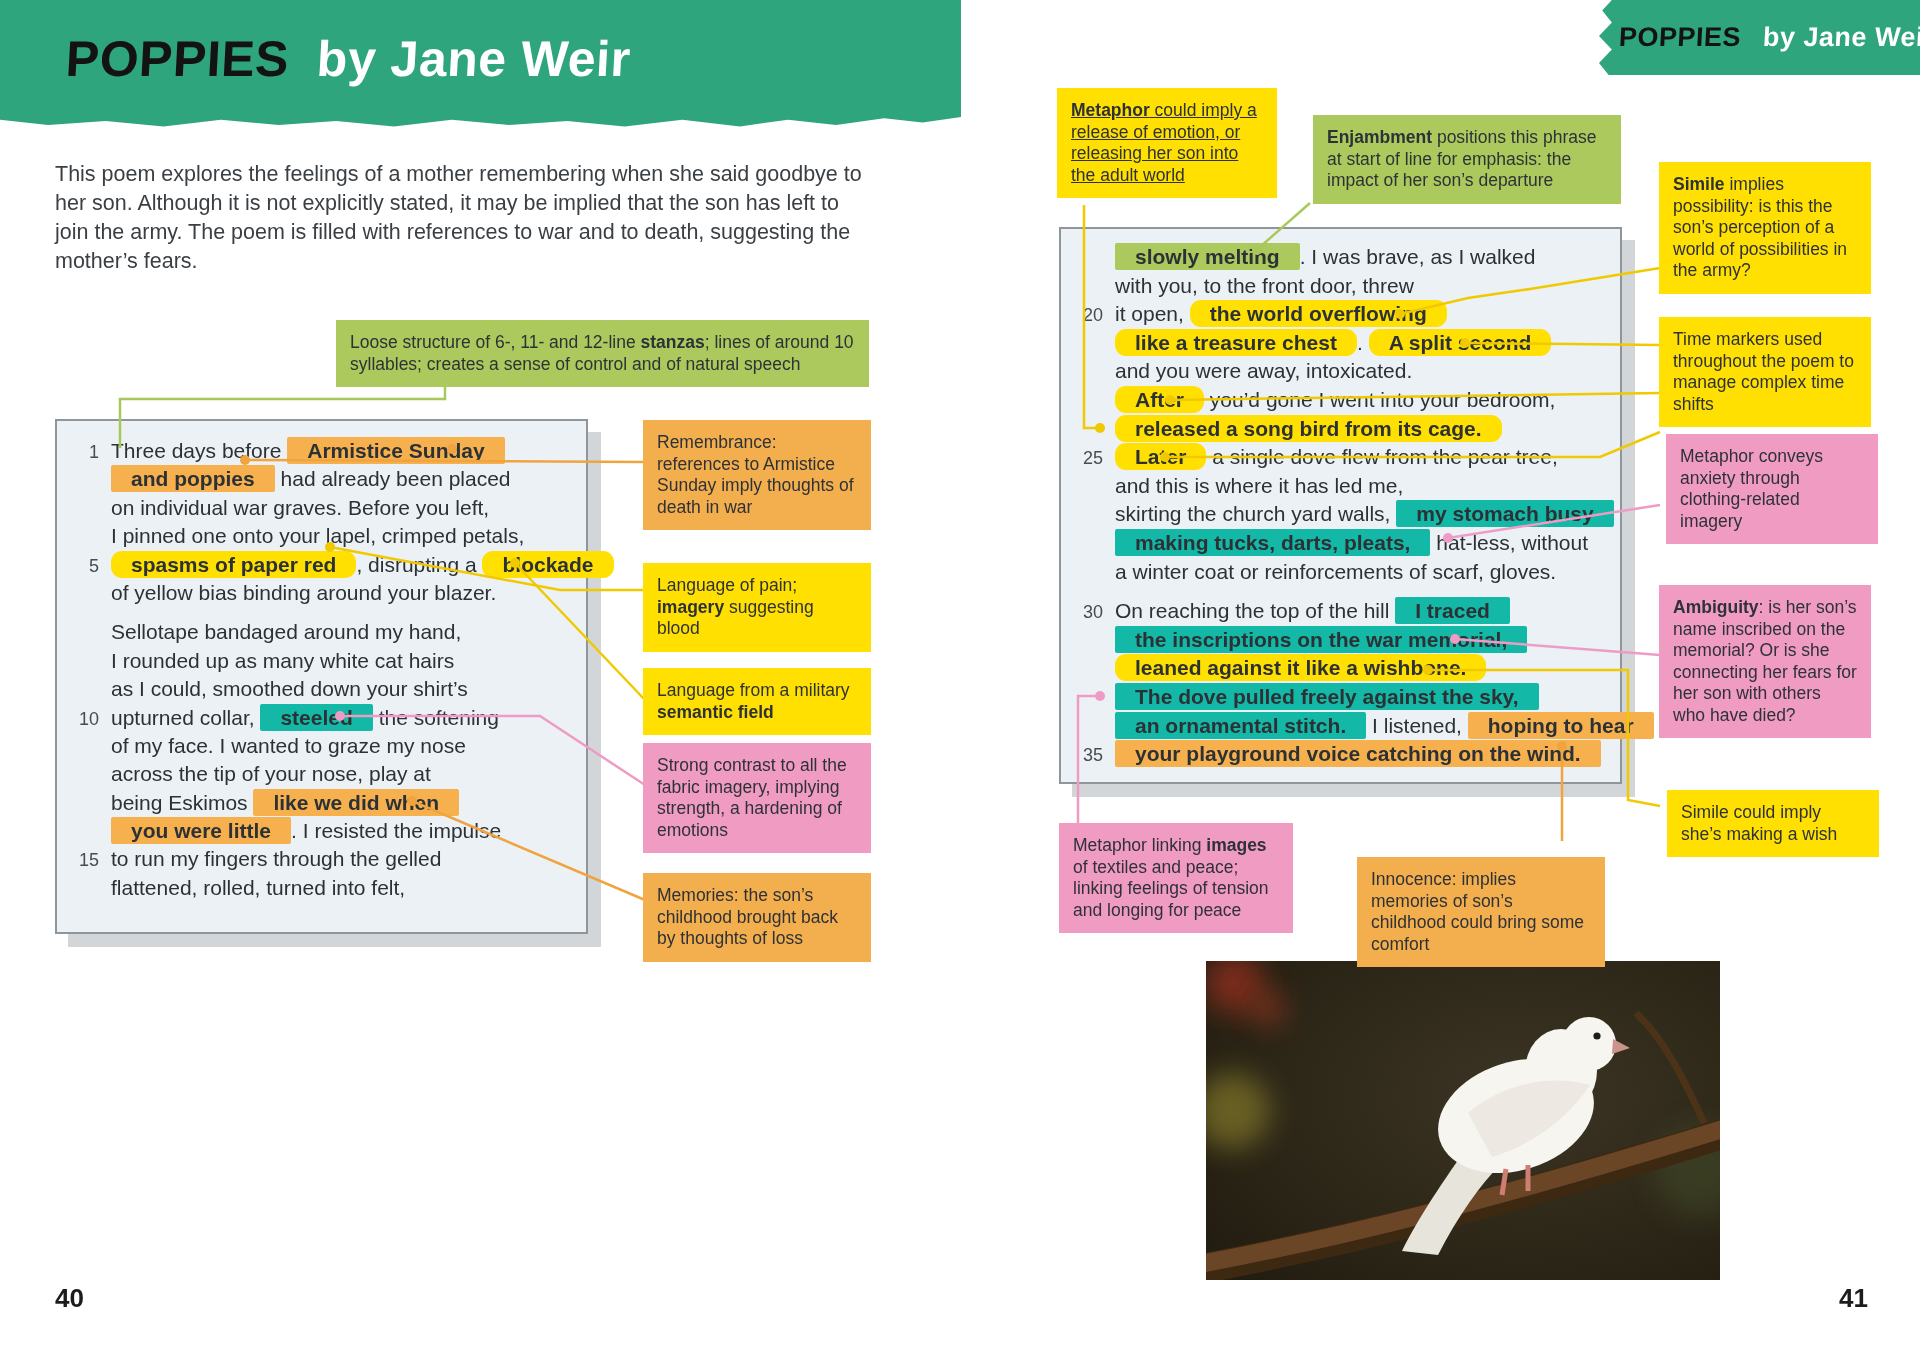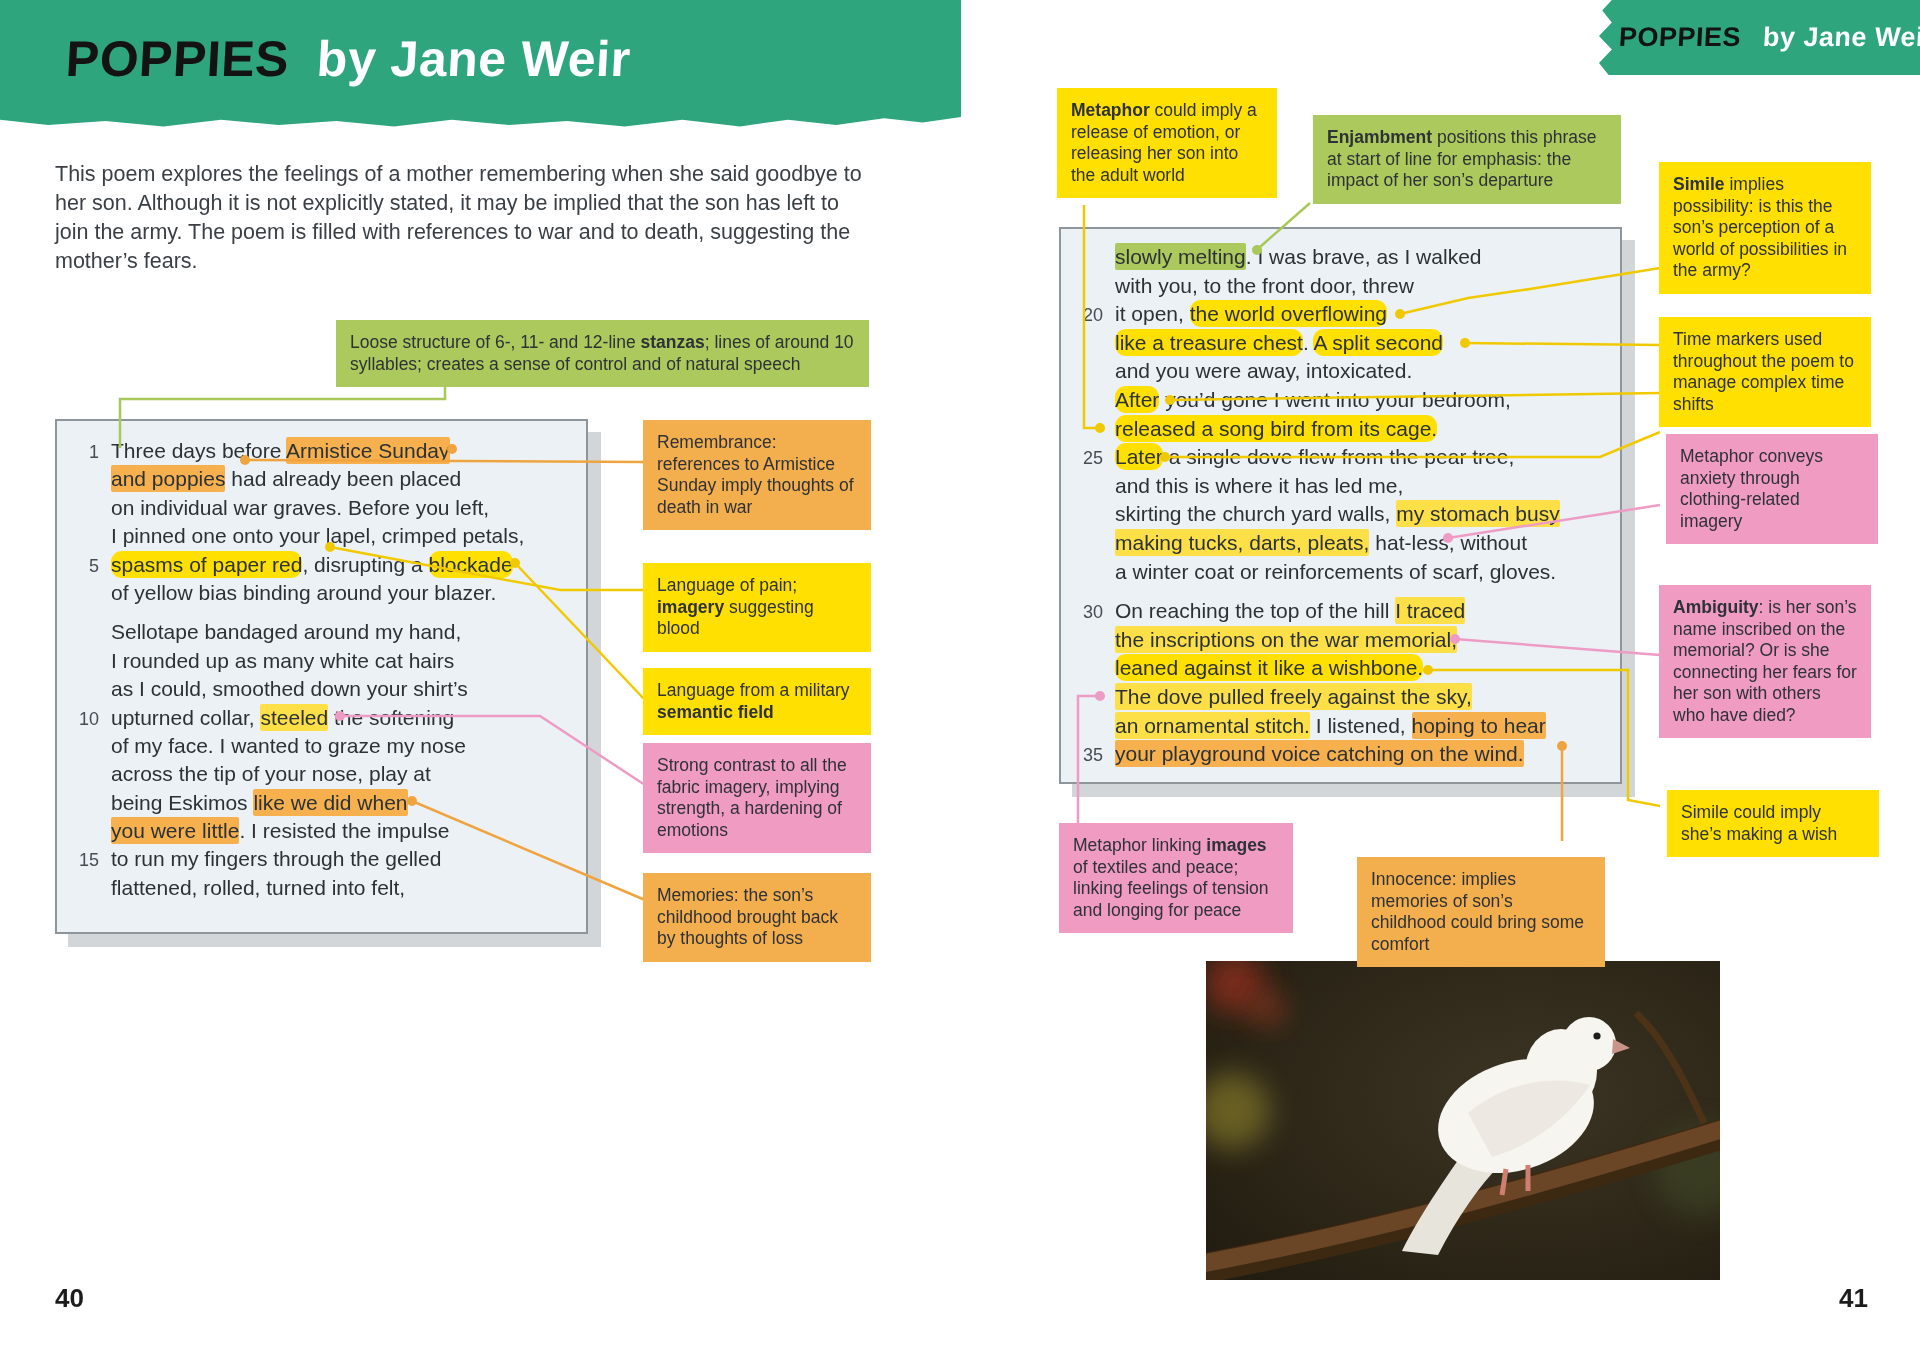--- a/index.html
+++ b/index.html
@@ -27,24 +27,24 @@
   
   .poembox{position:absolute;background:#ECF1F6;border:2px solid #8e959b;
            box-shadow:13px 13px 0 0 #d3d6d8;z-index:1;box-sizing:border-box;}
   #poembox-left{left:55px;top:419px;width:533px;height:515px;padding:16px 0 0 16px;}
   #poembox-right{left:1059px;top:227px;width:563px;height:557px;padding:14px 0 0 16px;}
   .pline{white-space:nowrap;font-size:21px;color:#2c3136;}
   #poembox-left .pline{height:28.4px;line-height:28.4px;}
   #poembox-right .pline{height:28.6px;line-height:28.6px;}
   .pline.gap{margin-top:11px;}
   .lnum{display:inline-block;width:26px;margin-right:12px;text-align:right;font-size:18px;color:#464c52;}
-  .hl{padding:2px 0;border-radius:2px;}
+  .hl{padding:2px 20px;border-radius:2px;font-weight:bold;}
   .hl-orange{background:#F6B14E;}
   .hl-yellow{background:#FFE000;border-radius:11px;}
-  .hl-pink{background:#fde047;margin-top:10px;}
+  .hl-pink{background:#14b8a6;margin-top:10px;}
   .hl-green{background:#ABC95C;}
   
   #wires{position:absolute;left:0;top:0;z-index:3;pointer-events:none;}
   
   #dove-photo{position:absolute;left:1206px;top:961px;width:514px;height:319px;z-index:2;}
   
   .pagenum{position:absolute;bottom:48px;font-size:26px;font-weight:bold;color:#1c1c1c;}
   #pn-left{left:55px;}
   #pn-right{right:52px;}
   b,.b{font-weight:bold;}
@@ -154,21 +154,21 @@
   </svg>
 
   <div class="note c-green" style="left:336px;top:320px;width:505px;"><span>Loose structure of 6-, 11- and 12-line </span><span class="b">stanzas</span><span>; lines of around 10 syllables; creates a sense of control and of natural speech</span></div>
 
   <div class="note c-orange" style="left:643px;top:420px;width:200px;"><span>Remembrance: references to Armistice Sunday imply thoughts of death in war</span></div>
   <div class="note c-yellow" style="left:643px;top:563px;width:200px;"><span>Language of pain; </span><span class="b">imagery</span><span> suggesting blood</span></div>
   <div class="note c-yellow" style="left:643px;top:668px;width:200px;"><span>Language from a military </span><span class="b">semantic field</span></div>
   <div class="note c-pink" style="left:643px;top:743px;width:200px;"><span>Strong contrast to all the fabric imagery, implying strength, a hardening of emotions</span></div>
   <div class="note c-orange" style="left:643px;top:873px;width:200px;"><span>Memories: the son’s childhood brought back by thoughts of loss</span></div>
 
-  <div class="note c-yellow" style="left:1057px;top:88px;width:192px;"><span class="b">Metaphor</span><span> could imply a release of emotion, or releasing her son into the adult world</span></div>
+  <div class="note c-yellow" style="left:1057px;top:88px;width:192px;text-decoration:underline;"><span class="b">Metaphor</span><span> could imply a release of emotion, or releasing her son into the adult world</span></div>
   <div class="note c-green" style="left:1313px;top:115px;width:280px;"><span class="b">Enjambment</span><span> positions this phrase at start of line for emphasis: the impact of her son’s departure</span></div>
   <div class="note c-yellow" style="left:1659px;top:162px;width:184px;"><span class="b">Simile</span><span> implies possibility: is this the son’s perception of a world of possibilities in the army?</span></div>
   <div class="note c-yellow" style="left:1659px;top:317px;width:184px;"><span>Time markers used throughout the poem to manage complex time shifts</span></div>
   <div class="note c-pink" style="left:1659px;top:434px;width:184px;margin-left:7px;"><span>Metaphor conveys anxiety through clothing-related imagery</span></div>
   <div class="note c-pink" style="left:1659px;top:585px;width:184px;"><span class="b">Ambiguity</span><span>: is her son’s name inscribed on the memorial? Or is she connecting her fears for her son with others who have died?</span></div>
   <div class="note c-pink" style="left:1059px;top:823px;width:206px;"><span>Metaphor linking </span><span class="b">images</span><span> of textiles and peace; linking feelings of tension and longing for peace</span></div>
   <div class="note c-orange" style="left:1357px;top:857px;width:220px;"><span>Innocence: implies memories of son’s childhood could bring some comfort</span></div>
   <div class="note c-yellow" style="left:1659px;top:790px;width:184px;margin-left:8px;"><span>Simile could imply she’s making a wish</span></div>
 
   <svg id="dove-photo" viewBox="0 0 514 319">

